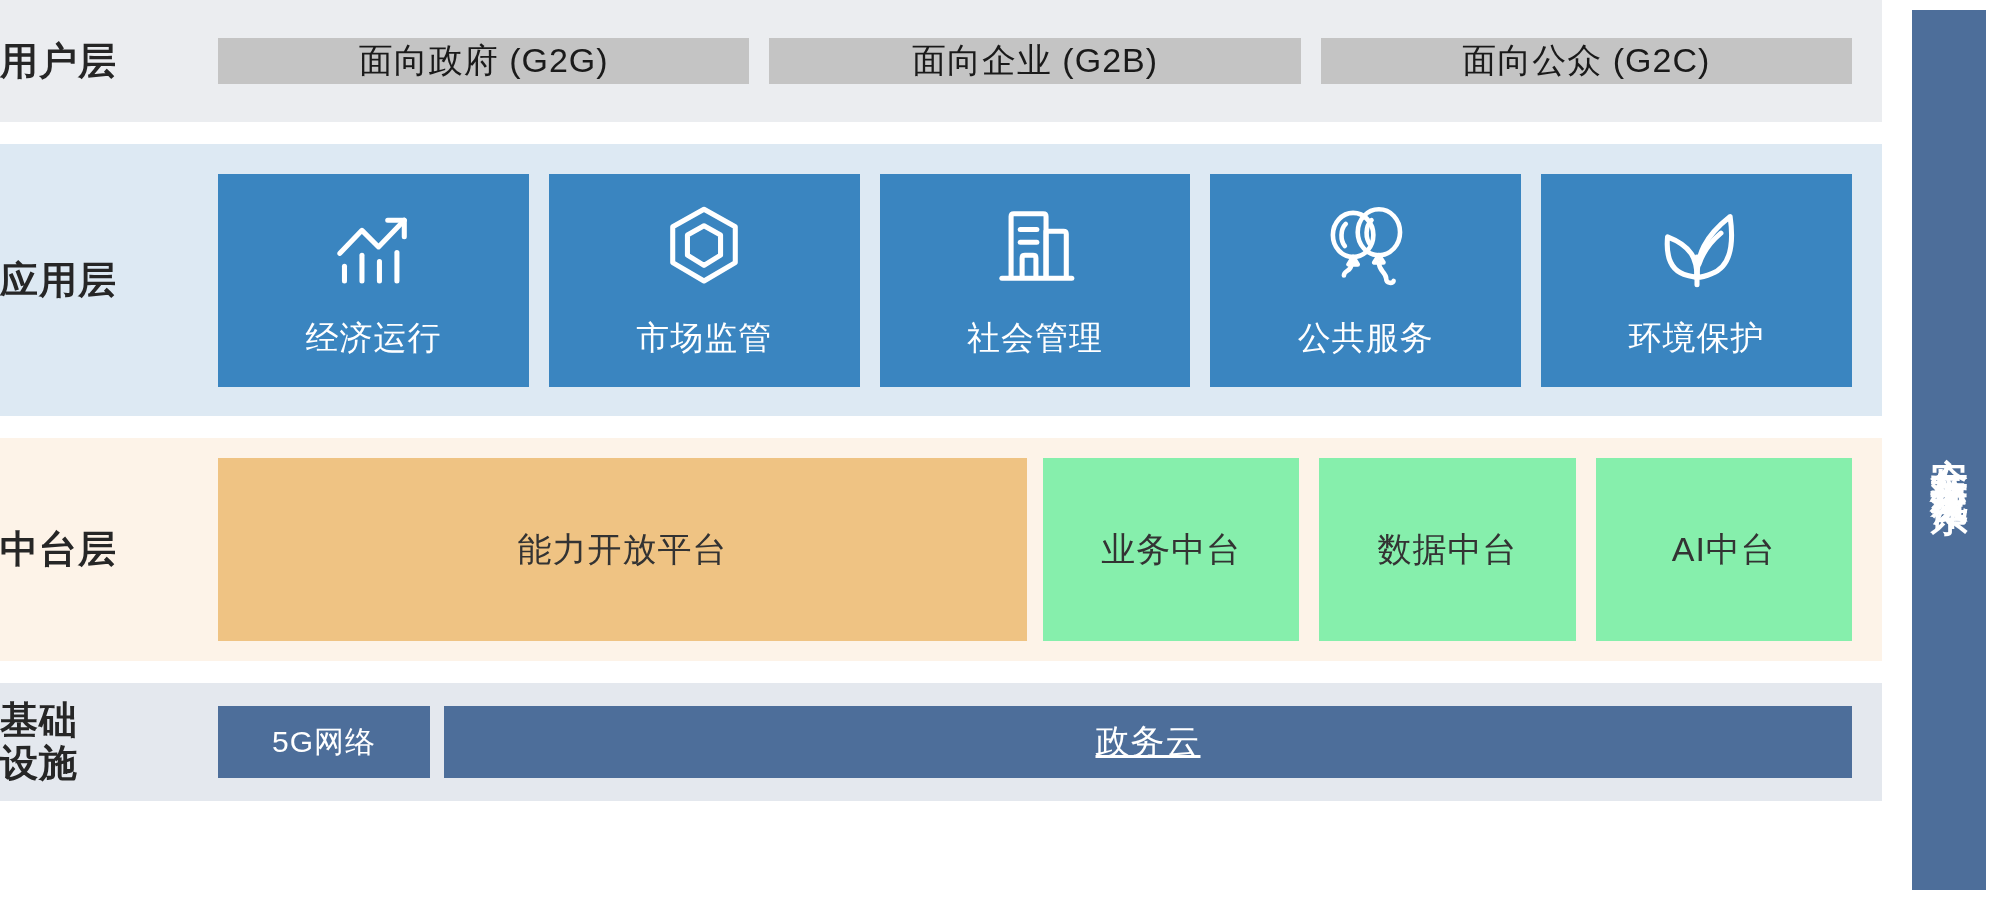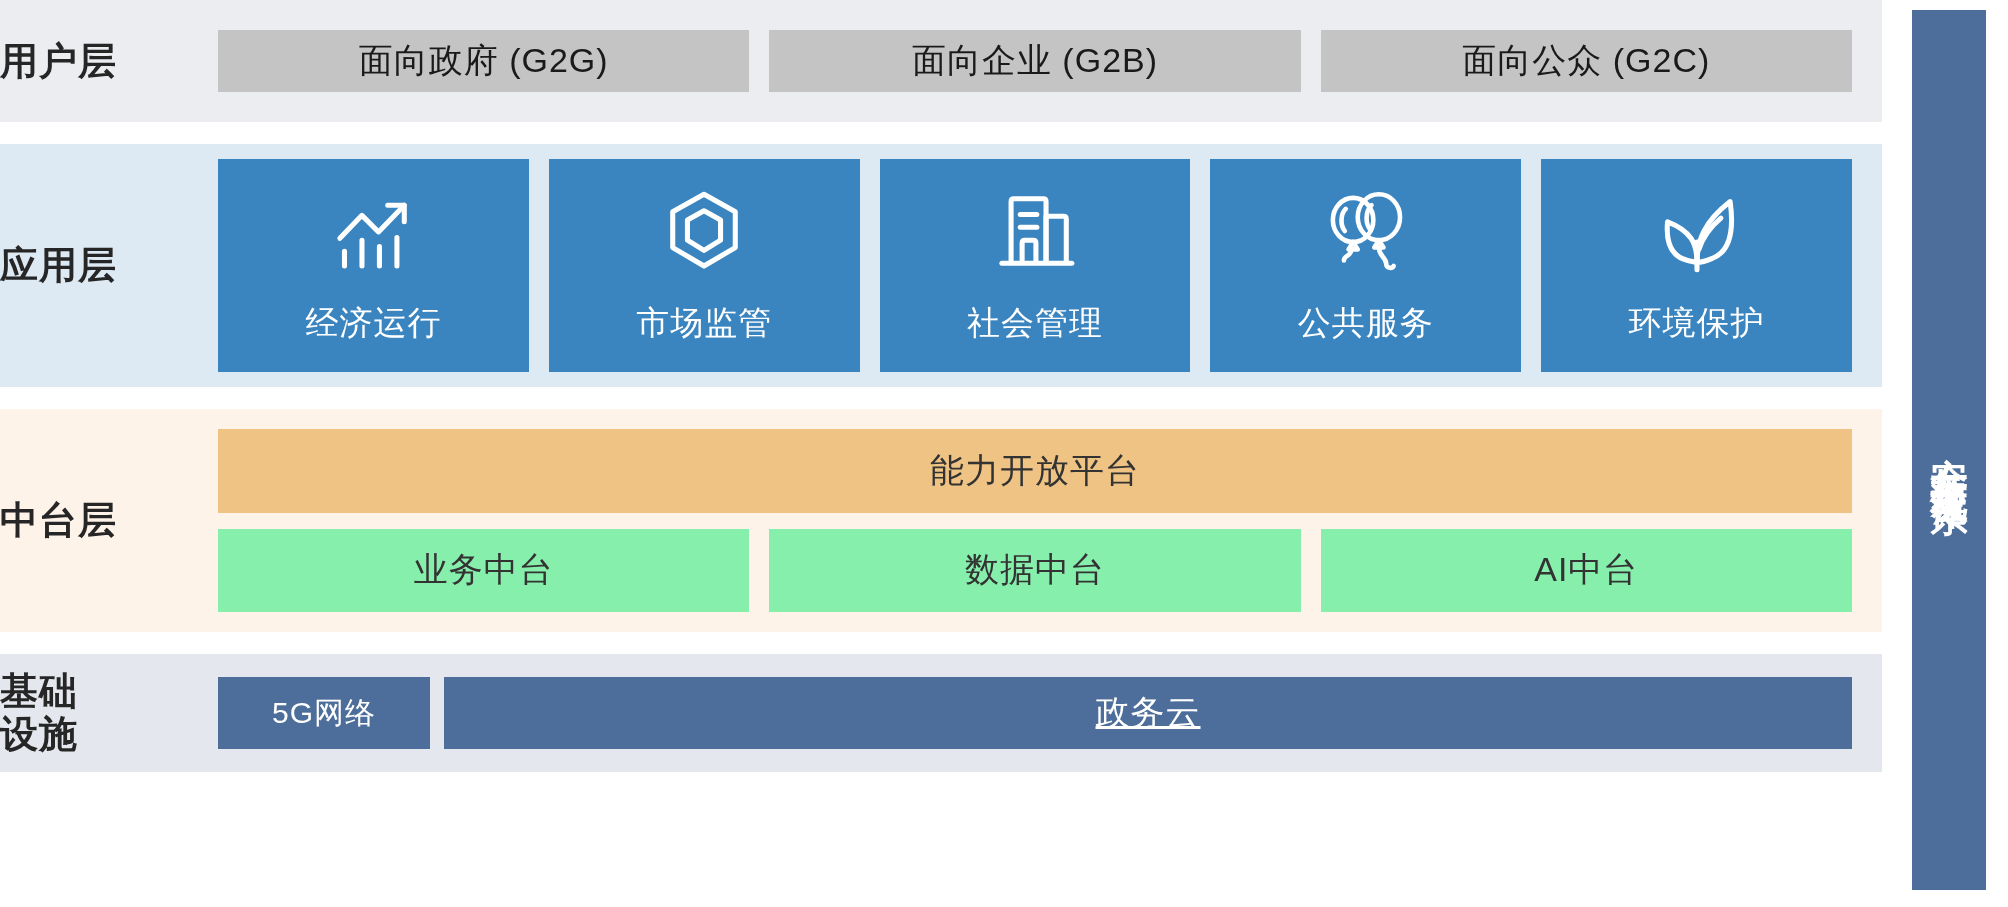--- a/index.html
+++ b/index.html
@@ -62,35 +62,36 @@
   
   .layer-user {
     height: 122px;
     background: #ebedf0;
     margin-bottom: 22px;
   }
   .layer-user .layer-body {
     gap: 20px;
     height: 62px;
     padding-right: 30px;
+    align-items: center;
   }
   .user-box {
     flex: 1 1 0;
     background: #c4c4c4;
     display: flex;
     align-items: center;
     justify-content: center;
     font-size: 34px;
     color: #1a1a1a;
     letter-spacing: 1px;
   }
 
   
   .layer-app {
-    height: 243px;
+    height: 272px;
     background: #dde9f3;
     margin-bottom: 22px;
   }
   .layer-app .layer-body {
     gap: 20px;
     height: 213px;
     padding-right: 30px;
   }
   .app-card {
     flex: 1 1 0;
@@ -118,21 +119,21 @@
   }
 
   
   .layer-mid {
     height: 223px;
     background: #fdf3e8;
     margin-bottom: 22px;
     align-items: center;
   }
   .layer-mid .layer-body {
-    flex-direction: column;
+    flex-direction: row;
     gap: 16px;
     height: 183px;
     padding-right: 30px;
   }
   .mid-platform {
     flex: 1 1 0;
     background: #efc383;
     display: flex;
     align-items: center;
     justify-content: center;

